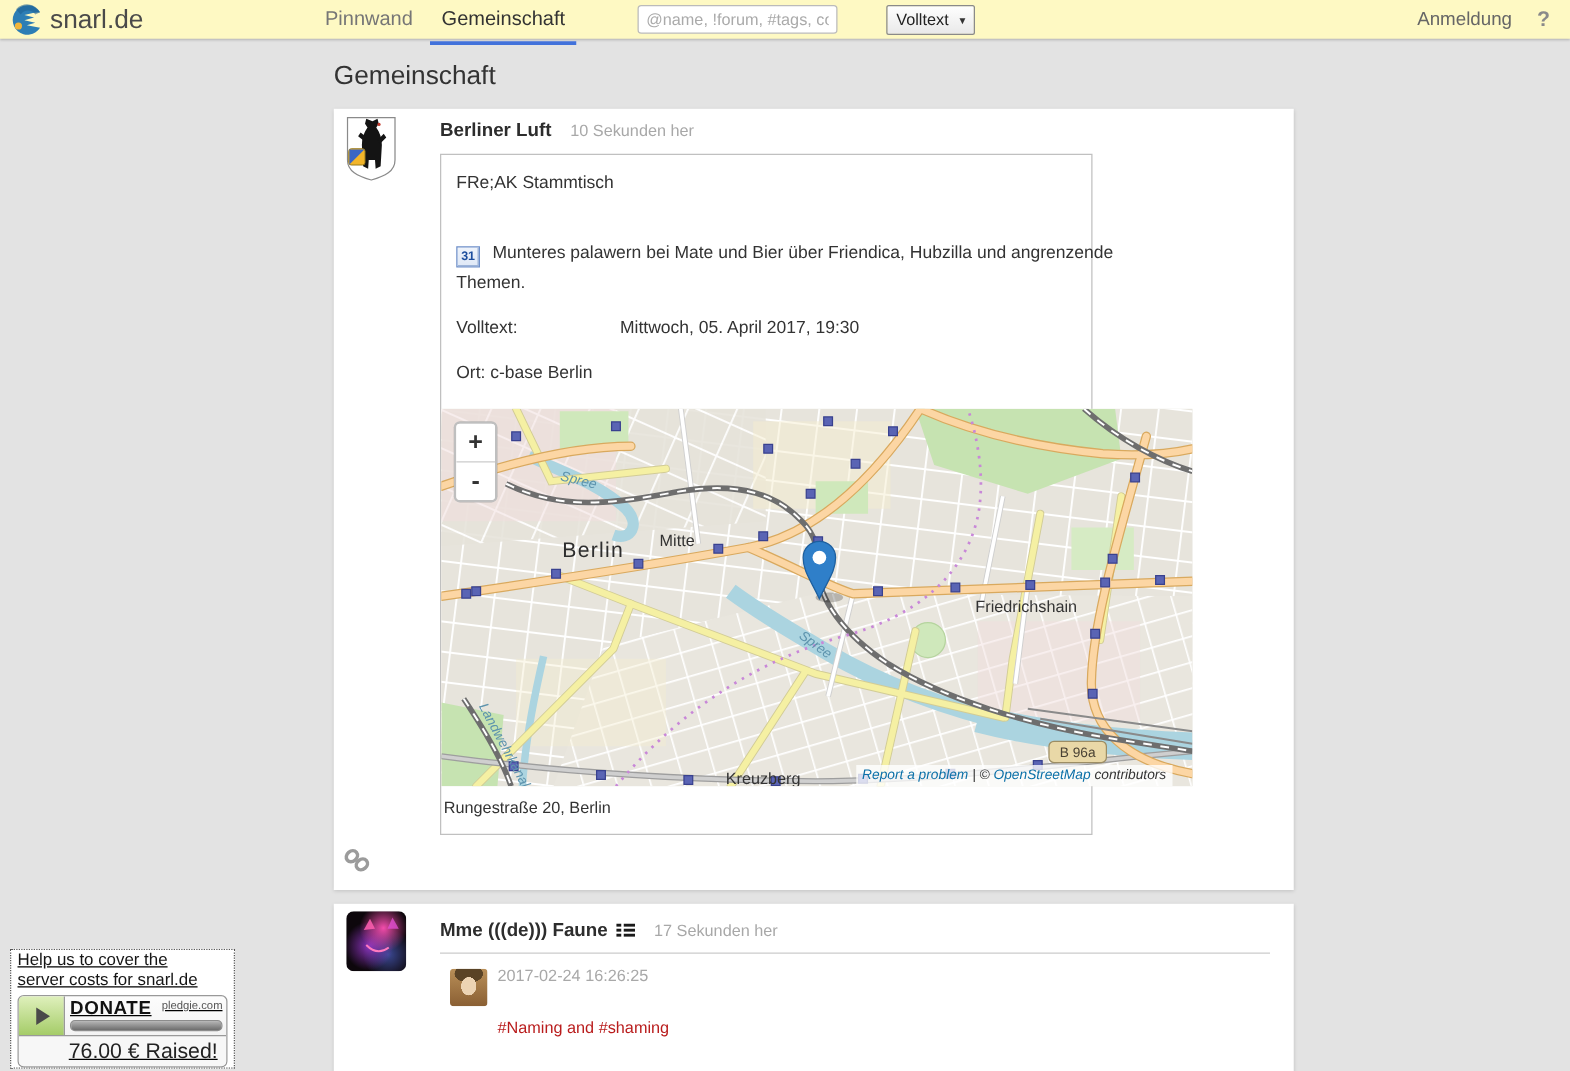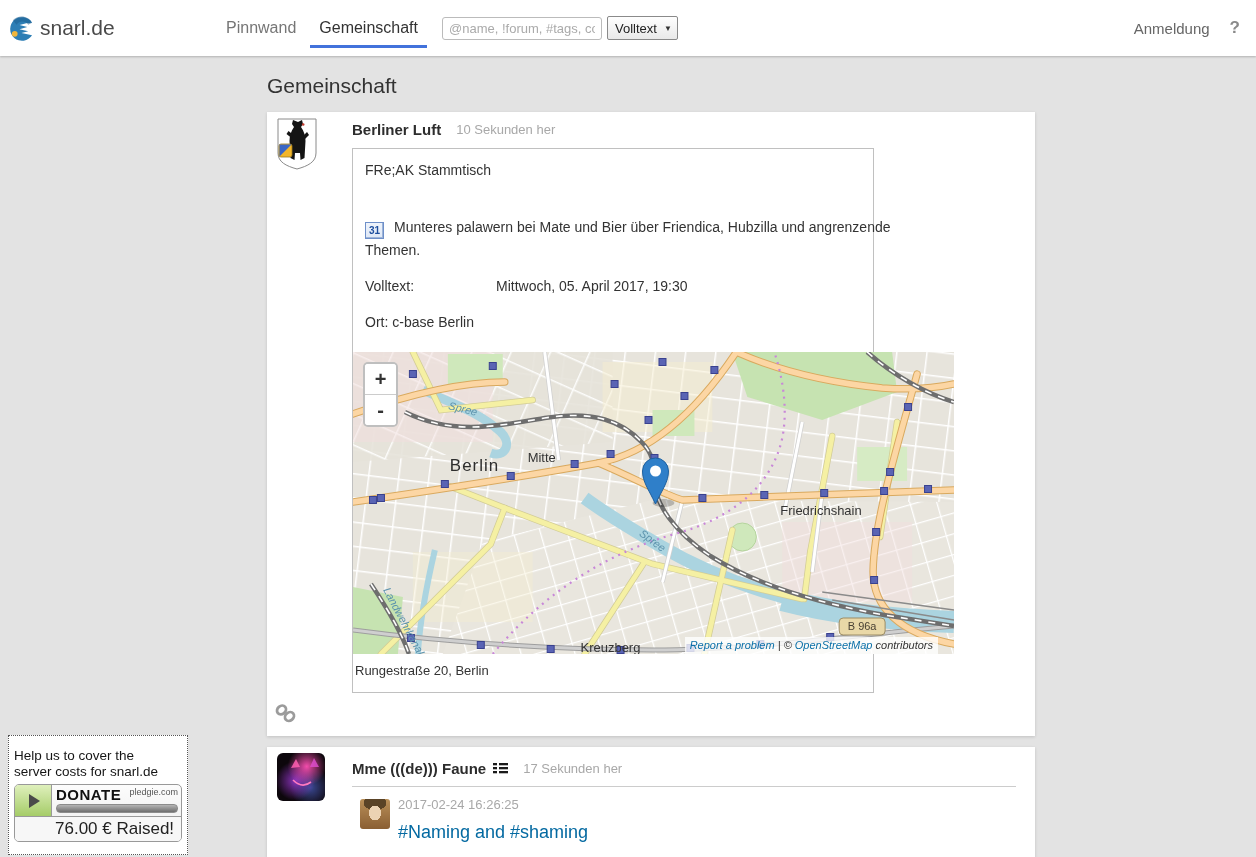--- a/index.html
+++ b/index.html
@@ -1,19 +1,19 @@
 <!DOCTYPE html>
 <html><head>
 <meta charset="utf-8">
 <style>
   html,body{margin:0;padding:0;width:1256px;height:857px;overflow:hidden;background:#e3e3e3;
     font-family:"Liberation Sans",sans-serif;}
   
-  .navbar{height:56px;background:#ffffff;display:flex;align-items:center;padding-left:8px;
-    box-shadow:0 1px 2px rgba(0,0,0,.22);position:relative;z-index:20;}
+  .navbar{height:31px;background:#fef9c3;display:flex;align-items:center;padding-left:8px;
+    box-shadow:0 1px 2px rgba(0,0,0,.22);position:relative;z-index:20;gap:34px;}
   .brand{display:flex;align-items:center;gap:7px;width:209px;cursor:pointer;}
   .brand-text{font-size:21px;color:#4a4a4a;}
   .tabs{display:flex;height:40px;}
   .tab{display:flex;align-items:center;height:40px;padding:0 9px;font-size:16px;color:#767676;
     box-sizing:border-box;margin-right:5px;cursor:pointer;text-align:right;}
   .tab.active{color:#333;border-bottom:3px solid #4272db;padding-top:3px;}
   .search-input{width:146px;height:21px;border:1px solid #bbb;border-radius:3px;margin-left:10px;
     padding:0 6px;font-size:13px;color:#444;font-family:"Liberation Sans",sans-serif;}
   .search-input::placeholder{color:#aaa;}
   .select-wrap{position:relative;margin-left:5px;}
@@ -68,31 +68,31 @@
   
   .hr2{border-top:1px solid #ccc;margin:9px 19px 10px 0;}
   .shared{margin-left:8px;position:relative;padding-left:38px;min-height:34px;}
   .shared-avatar{position:absolute;left:0;top:2px;width:30px;height:30px;border-radius:3px;cursor:pointer;
     background:
       radial-gradient(ellipse 10px 12px at 15px 14px, #ecd3b3 60%, rgba(0,0,0,0) 62%),
       radial-gradient(ellipse 16px 10px at 15px 4px, #5a4326 70%, rgba(0,0,0,0) 72%),
       linear-gradient(#b98f58,#8a5f33);}
   .shared-name{font-weight:bold;font-size:14px;color:#2d2d2d;cursor:pointer;}
   .shared-time{font-size:13px;color:#a8a8a8;margin-top:4px;}
-  .shared-text{font-size:18px;color:#0369a1;margin-top:10px;}
+  .shared-text{font-size:13px;color:#b91c1c;margin-top:26px;}
   .card2{padding-bottom:70px;}
   .avatar2{width:48px;height:48px;border-radius:6px;overflow:hidden;position:relative;
     background:
       radial-gradient(circle at 62% 28%, rgba(255,80,180,.95), rgba(255,80,180,0) 42%),
       radial-gradient(circle at 38% 58%, rgba(165,60,225,.8), rgba(165,60,225,0) 48%),
       radial-gradient(circle at 70% 72%, rgba(95,125,255,.55), rgba(95,125,255,0) 42%),
       #0d070c;}
   
   .donate{position:fixed;left:8px;bottom:2px;background:#fff;border:1px dotted #555;
-    padding:12px 5px;width:168px;z-index:30;}
+    padding:0 5px;width:168px;z-index:30;text-decoration:underline;}
   .donate-text{font-size:13.5px;line-height:16px;color:#151515;}
   .pledgie{margin-top:4px;border:1px solid #999;border-radius:5px;overflow:hidden;
     background:linear-gradient(#fcfcfc,#ececec);cursor:pointer;}
   .pl-top{display:flex;}
   .pl-play{width:36px;background:linear-gradient(#dff0bc,#a5cc68);border-right:1px solid #999;
     display:flex;align-items:center;justify-content:center;}
   .pl-tri{width:0;height:0;border-left:11px solid #4a4a4a;border-top:7px solid transparent;
     border-bottom:7px solid transparent;margin-left:3px;}
   .pl-right{flex:1;padding:1px 3px 3px 4px;min-width:0;}
   .pl-r1{display:flex;align-items:flex-start;}

